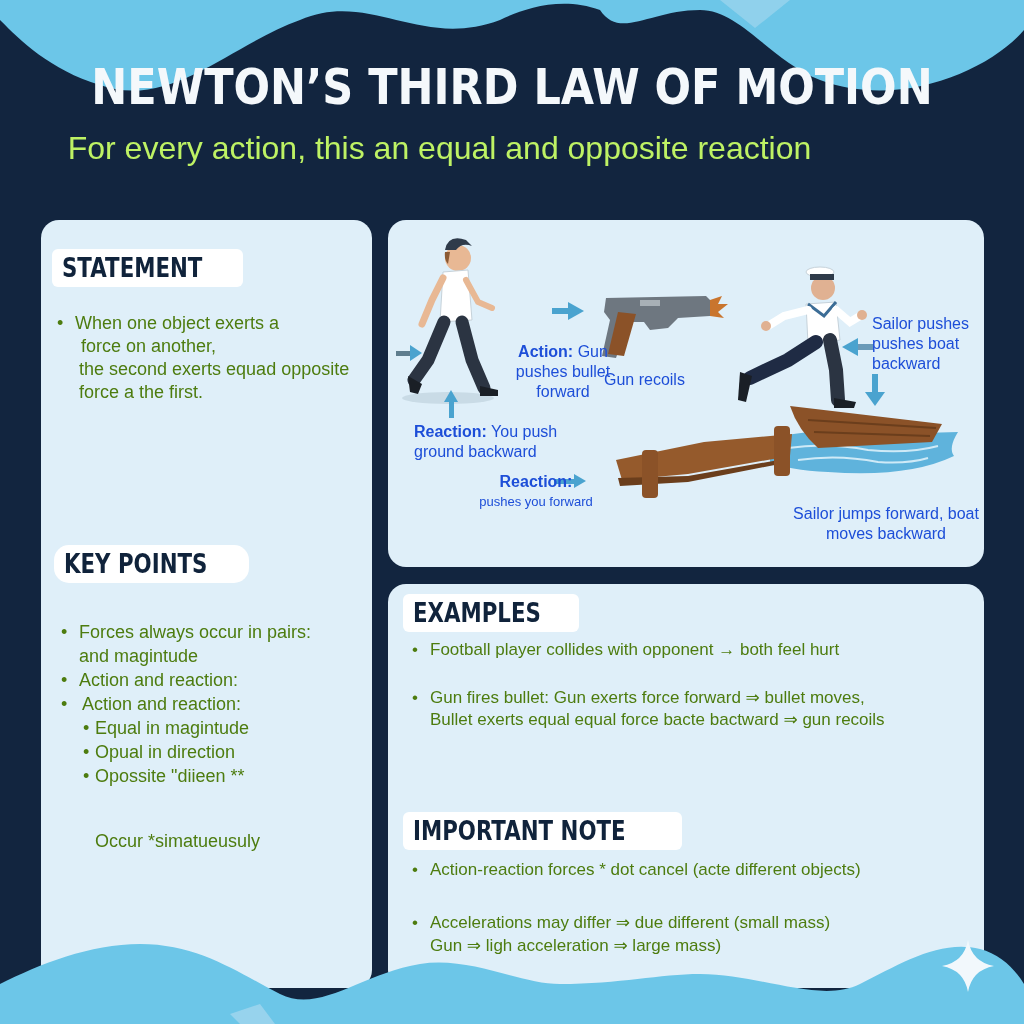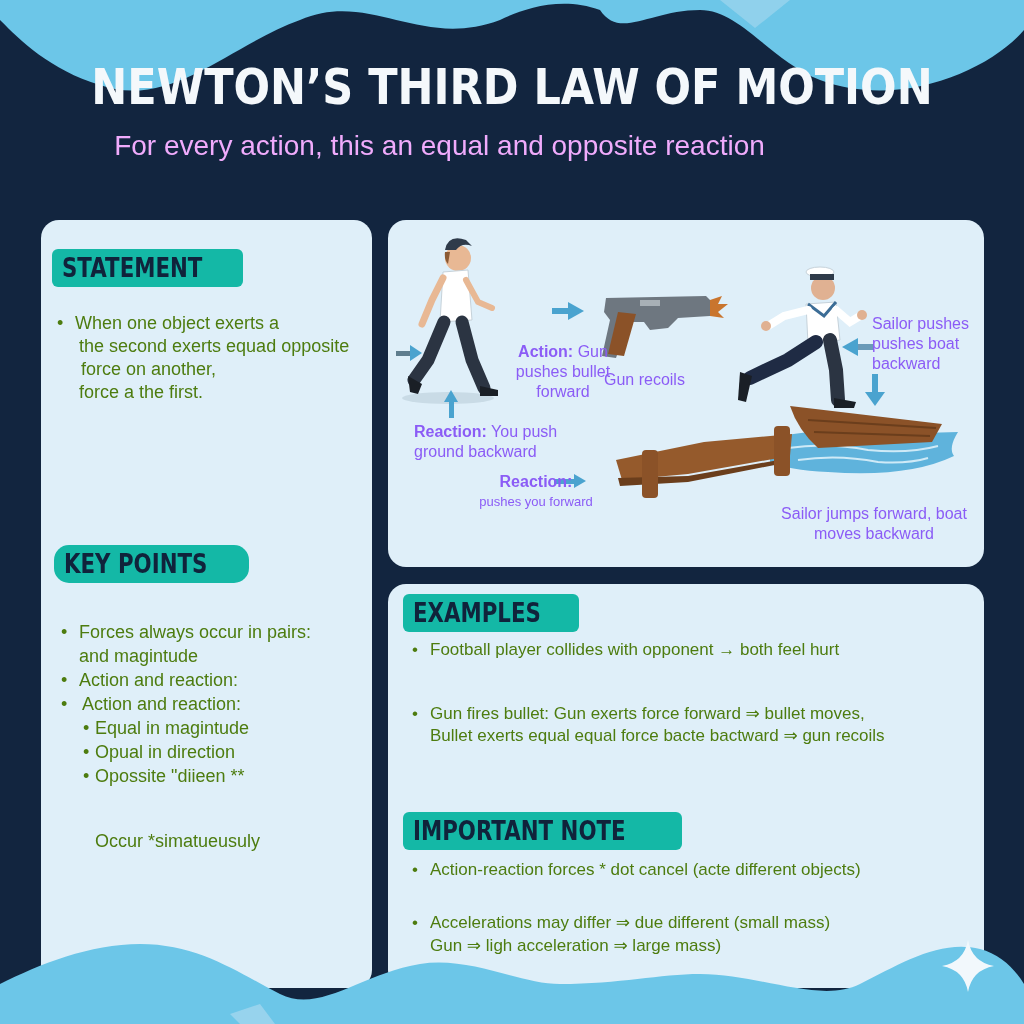--- a/index.html
+++ b/index.html
@@ -11,65 +11,65 @@
   .wave-top, .wave-bottom { position:absolute; left:0; width:1024px; }
   .wave-top { top:0; height:100px; }
   .wave-bottom { bottom:0; height:80px; }
   .title {
     position:absolute; top:58px; left:0; width:1024px; text-align:center;
     color:#f4f8fb; font-family:"DejaVu Sans", sans-serif; font-weight:bold;
     font-size:50px; letter-spacing:0px; transform:scaleX(0.86); transform-origin:center;
   }
   .subtitle {
     position:absolute; top:130px; left:0; width:879px; text-align:center;
-    color:#f0abfc; font-size:28px;
+    color:#bef264; font-size:32px;
   }
   .card {
     position:absolute; background:#dfeff9; border-radius:18px;
   }
   .card-left { left:41px; top:220px; width:331px; height:768px; }
   .card-illus { left:388px; top:220px; width:596px; height:347px; }
   .card-examples { left:388px; top:584px; width:596px; height:404px; }
   .tag {
-    position:absolute; background:#14b8a6; border-radius:6px; color:#10233b;
+    position:absolute; background:#ffffff; border-radius:6px; color:#10233b;
     font-family:"DejaVu Sans", sans-serif; font-weight:bold; font-size:26px;
     padding:4px 10px 4px 10px; transform-origin:left center;
   }
   .tag span { display:inline-block; transform:scaleX(0.82); transform-origin:left center; }
   ul { list-style:none; margin:0; padding:0; }
   .bl { position:absolute; color:#4d7c0f; font-size:18px; line-height:23px; }
   .bl li { position:relative; padding-left:22px; }
   .bl li::before { content:"•"; position:absolute; left:4px; top:0; }
   .bl li.sub { padding-left:44px; }
   .bl li.sub::before { left:26px; }
   .bl li.cont { padding-left:22px; }
   .bl li.cont::before { content:""; }
   .bl li.subcont { padding-left:44px;margin-top:41px; }
   .bl li.subcont::before { content:""; }
-  .lbl { position:absolute; color:#8b5cf6; font-size:16px; line-height:20px; }
+  .lbl { position:absolute; color:#1d4ed8; font-size:16px; line-height:20px; }
   .lbl b { font-weight:bold; }
   .sparkle { position:absolute; right:30px; bottom:32px; width:52px; height:52px; }
 </style>
 </head>
 <body>
 
 <svg class="wave-top" viewBox="0 0 1024 100" preserveAspectRatio="none">
   <path d="M0,0 L1024,0 L1024,30 C990,70 900,110 820,80 C770,60 740,10 700,10 C650,10 620,40 600,10 C560,-5 520,10 500,20 C420,50 370,-10 300,20 C230,45 170,110 100,85 C50,70 20,40 0,20 Z" fill="#6cc6e8"></path>
   <path d="M720,0 L790,0 L755,28 Z" fill="#a9d9ef" opacity="0.6"></path>
 </svg>
 
 <div class="title">NEWTON’S THIRD LAW OF MOTION</div>
 <div class="subtitle">For every action, this an equal and opposite reaction</div>
 
 <div class="card card-left">
   <div class="tag" style="left:11px; top:29px;"><span>STATEMENT</span></div>
   <ul class="bl" style="left:12px; top:92px; width:320px;">
     <li>When one object exerts a</li>
+    <li class="cont" style="padding-left:28px;">force on another,</li>
     <li class="cont" style="padding-left:26px;">the second exerts equad opposite</li>
-    <li class="cont" style="padding-left:28px;">force on another,</li>
     <li class="cont" style="padding-left:26px;">force a the first.</li>
   </ul>
 
   <div class="tag" style="left:13px; top:325px;border-radius:15px;"><span>KEY POINTS</span></div>
   <ul class="bl" style="left:16px; top:400px; width:310px; font-size:18px; line-height:24px;">
     <li>Forces always occur in pairs:</li>
     <li class="cont">and magintude</li>
     <li>Action and reaction:</li>
     <li style="padding-left:25px;">Action and reaction:</li>
     <li class="sub" style="padding-left:38px;">Equal in magintude</li>
@@ -167,31 +167,31 @@
   </div>
   <div class="lbl" style="left:88px; top:252px; width:120px; text-align:center;">
     <div><b>Reaction:</b></div>
     <div style="font-size:13px;">pushes you forward</div>
   </div>
   <div class="lbl" style="left:484px; top:94px;">
     <div>Sailor pushes</div>
     <div>pushes boat</div>
     <div>backward</div>
   </div>
-  <div class="lbl" style="left:386px; top:284px; width:200px; text-align:center;">
+  <div class="lbl" style="left:398px; top:284px; width:200px; text-align:center;">
     <div>Sailor jumps forward, boat</div>
     <div>moves backward</div>
   </div>
 </div>
 
 <div class="card card-examples">
   <div class="tag" style="left:15px; top:10px;"><span>EXAMPLES</span></div>
   <ul class="bl" style="left:20px; top:55px; width:600px; font-size:17px; line-height:22px;">
     <li>Football player collides with opponent → both feel hurt</li>
-    <li style="margin-top:42px;">Gun fires bullet: Gun exerts force forward ⇒ bullet moves,</li>
+    <li style="margin-top:26px;">Gun fires bullet: Gun exerts force forward ⇒ bullet moves,</li>
     <li class="cont">Bullet exerts equal equal force bacte bactward ⇒ gun recoils</li>
   </ul>
 
   <div class="tag" style="left:15px; top:228px;"><span>IMPORTANT NOTE</span></div>
   <ul class="bl" style="left:20px; top:274px; width:560px; font-size:17px; line-height:23px;">
     <li>Action-reaction forces * dot cancel (acte different objects)</li>
     <li style="margin-top:30px;">Accelerations may differ ⇒ due different (small mass)</li>
     <li class="cont">Gun ⇒ ligh acceleration ⇒ large mass)</li>
   </ul>
 </div>

